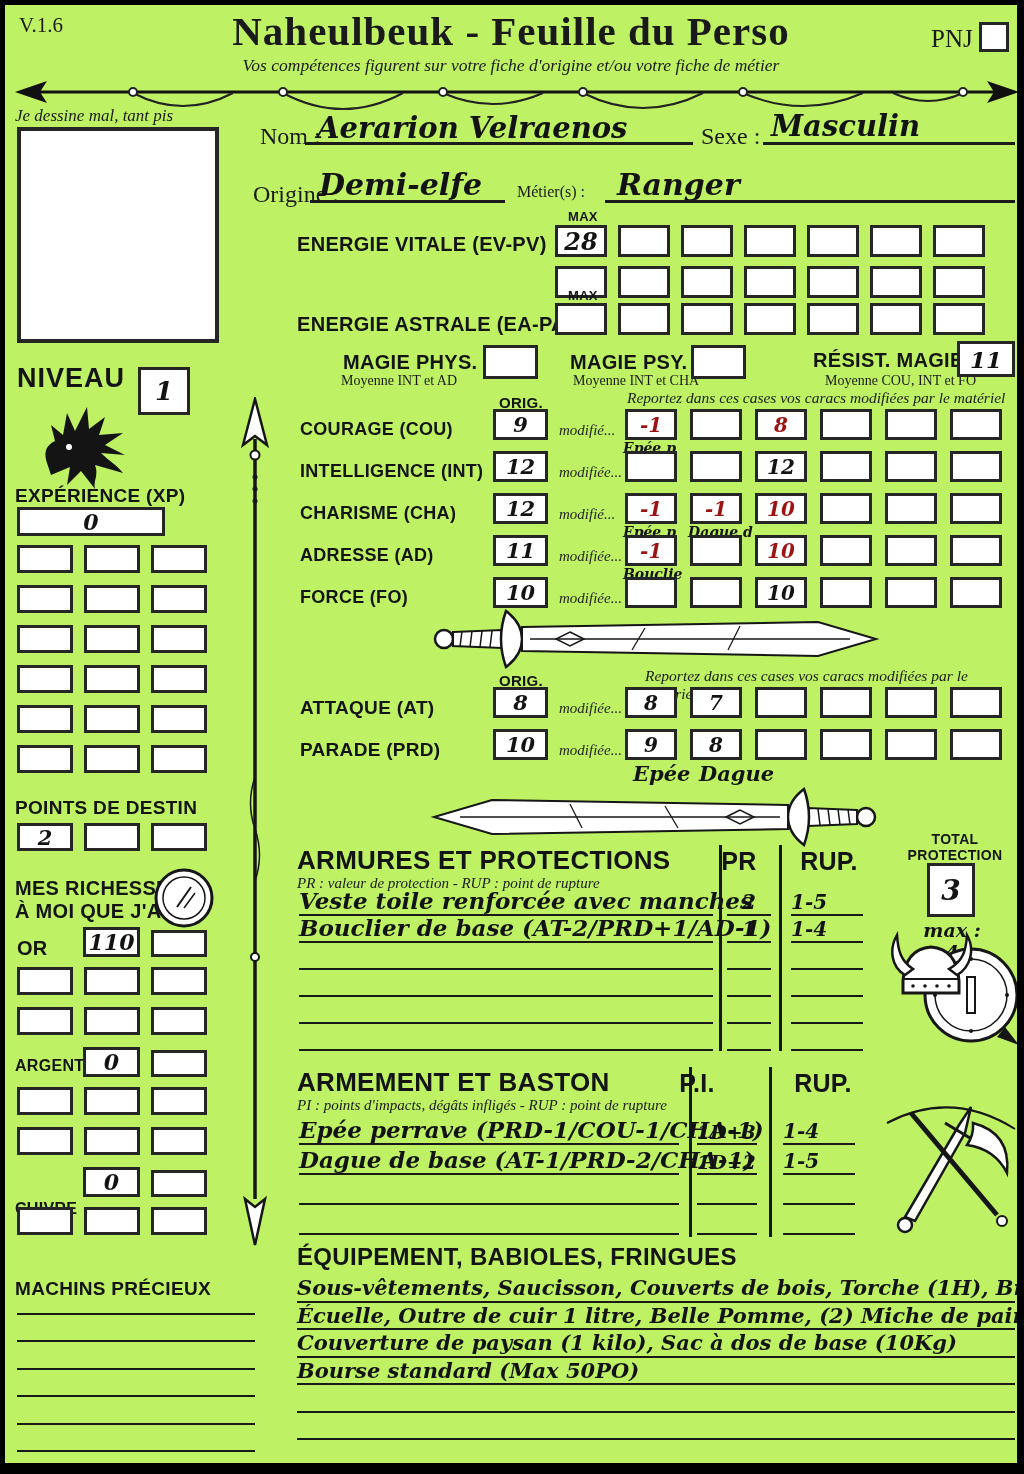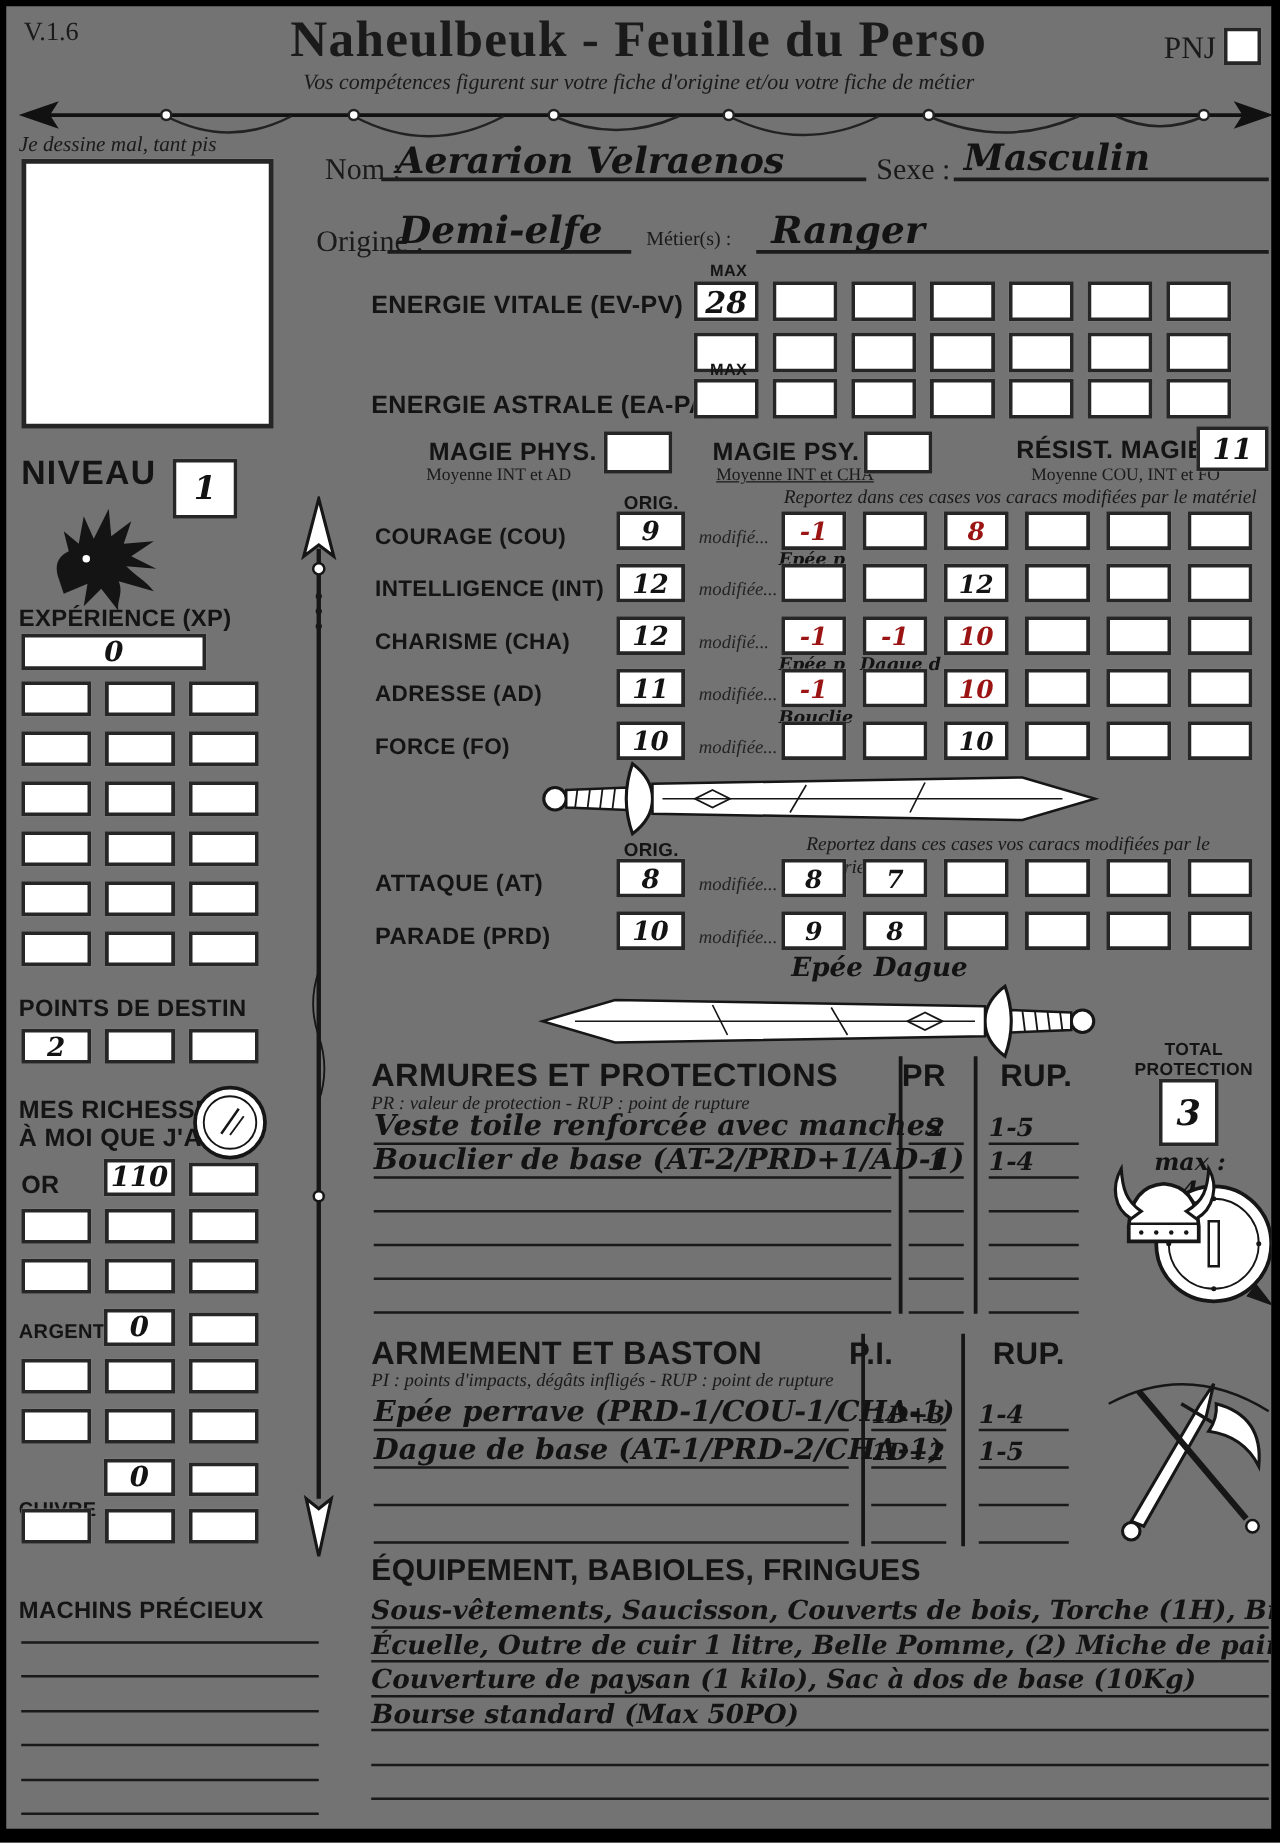--- a/index.html
+++ b/index.html
@@ -1,18 +1,18 @@
 <!DOCTYPE html>
 <html style="--red: #9b1414; --ink: #161616;"><head>
 <meta charset="utf-8">
 <style>
   :root{ --ink:#161616; --red:#9b1414; }
   *{margin:0;padding:0;box-sizing:border-box;}
   body{background:#888;font-family:"Liberation Serif",serif;}
-  #page{position:relative;width:1024px;height:1474px;margin:0 auto;background:#737373;
+  #page{position:relative;width:1024px;height:1474px;margin:0 auto;background:#bef264;
         border:5px solid #000;border-right-width:7px;border-bottom-width:11px;overflow:hidden;color:var(--ink);}
   .abs{position:absolute;}
   .box{position:absolute;border:3px solid #262626;background:#fff;display:flex;align-items:center;justify-content:center;}
   .hsans{font-family:"Liberation Sans",sans-serif;font-weight:bold;color:#141414;letter-spacing:.3px;}
   .serif{font-family:"Liberation Serif",serif;color:#1a1a1a;}
   .ital{font-style:italic;}
   .hw{font-family:"DejaVu Serif",serif;font-style:italic;font-weight:bold;color:#131313;}
   .hw.red{color:var(--red);}
   .uline{position:absolute;border-bottom:3px solid #1c1c1c;}
   .boxrow{position:absolute;display:flex;gap:11px;}
@@ -237,21 +237,21 @@
       <div class="b"></div>
       <div class="b"></div>
       <div class="b"></div>
       <div class="b"></div>
     </div>
 
   <div class="abs hsans" style="left:338px;top:346px;font-size:20px;">MAGIE PHYS.</div>
   <div class="abs serif" style="left:336px;top:368px;font-size:14px;">Moyenne INT et AD</div>
   <div class="box hw" style="left:478px;top:340px;width:55px;height:34px;font-size:22px;"></div>
   <div class="abs hsans" style="left:565px;top:346px;font-size:20px;">MAGIE PSY.</div>
-  <div class="abs serif" style="left:568px;top:368px;font-size:14px;text-decoration:underline;">Moyenne INT et CHA</div>
+  <div class="abs serif" style="left:568px;top:368px;font-size:14px;">Moyenne INT et CHA</div>
   <div class="box hw" style="left:686px;top:340px;width:55px;height:34px;font-size:22px;"></div>
   <div class="abs hsans" style="left:808px;top:344px;font-size:20px;">RÉSIST. MAGIE</div>
   <div class="abs serif" style="left:820px;top:368px;font-size:14px;text-align:right;">Moyenne COU, INT et FO</div>
   <div class="box hw" style="left:952px;top:336px;width:58px;height:36px;font-size:23px;">11</div>
 
   <div class="abs hsans" style="left:494px;top:389px;font-size:15px;">ORIG.</div>
   <div class="abs serif ital" style="left:622px;top:384px;font-size:15.5px;">Reportez dans ces cases vos caracs modifiées par le matériel</div>
 
   <div class="statrow" style="top:404px;">
     <div class="slabel hsans">COURAGE (COU)</div>

